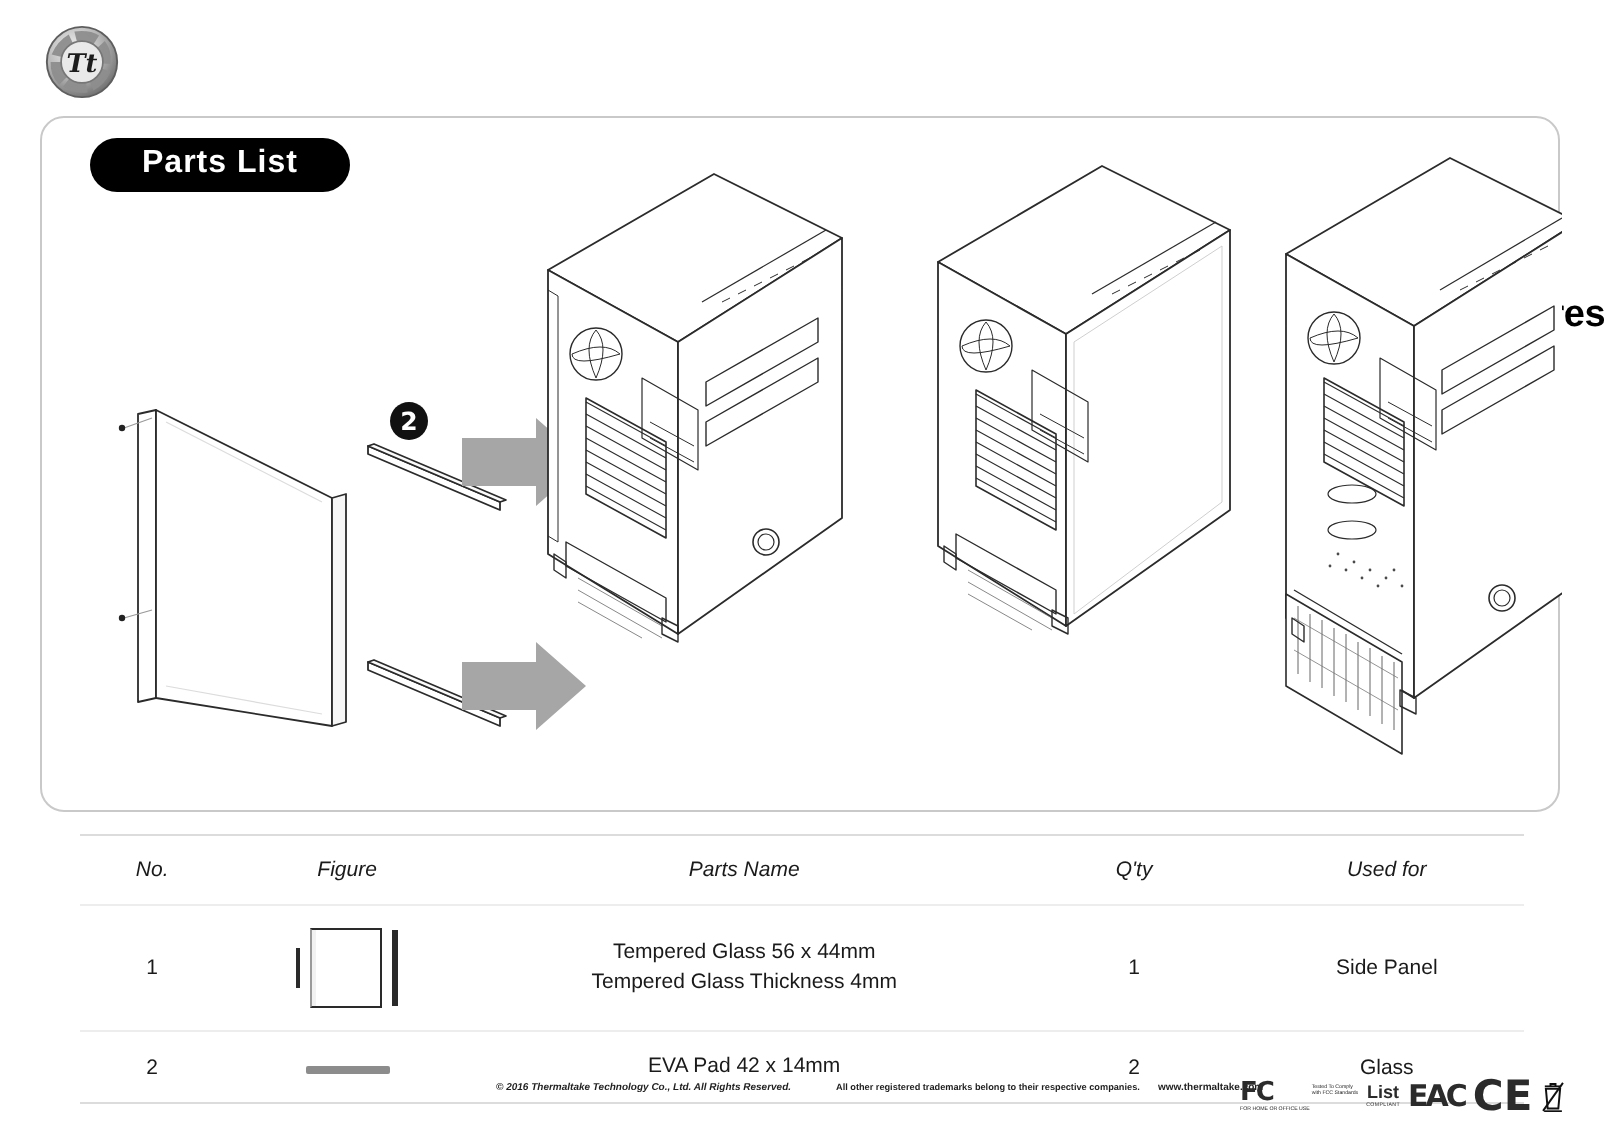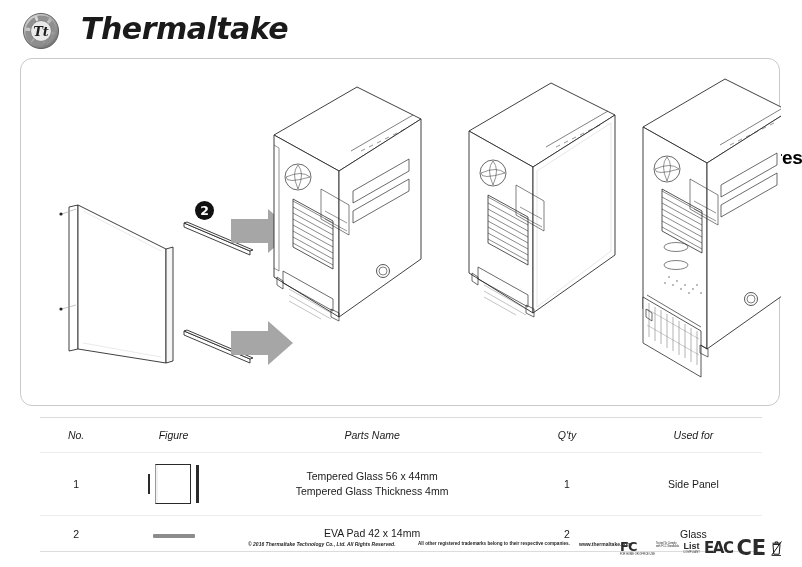--- a/index.html
+++ b/index.html
@@ -251,26 +251,26 @@
         <path d="M20 20 L23 36 Q16 37 10 33 Z"></path>
         <path d="M20 20 L8 32 Q3 27 3.5 20 Z"></path>
         <path d="M20 20 L4 16 Q7 9 13 5.5 Z"></path>
         <path d="M20 20 L16 4 Q24 3 29 6 Z"></path>
       </g>
       <circle cx="20" cy="20" r="11" fill="#e9e9e9" stroke="#777" stroke-width="0.9"></circle>
       <text x="20" y="25.4" text-anchor="middle" font-family="DejaVu Serif, serif" font-size="13.5" font-weight="bold" font-style="italic" fill="#1c1c1c">Tt</text>
     </svg>
   </div>
   <div class="brand-text-wrap">
-    <div class="brand-name">Thermaltake</div>
   </div>
 </div>
 
 <div class="card">
 
+  <div class="parts-badge">Parts  List</div>
   <div class="model-title">Core X71Suppress</div>
 
   <div class="callout" id="callout-1">1</div>
   <div class="callout" id="callout-2">2</div>
 
   <div class="art">
     <svg viewBox="0 0 760 348" width="760" height="348">
       <g fill="none" stroke="#2b2b2b" stroke-width="0.9" stroke-linejoin="round">
 
         <g>

